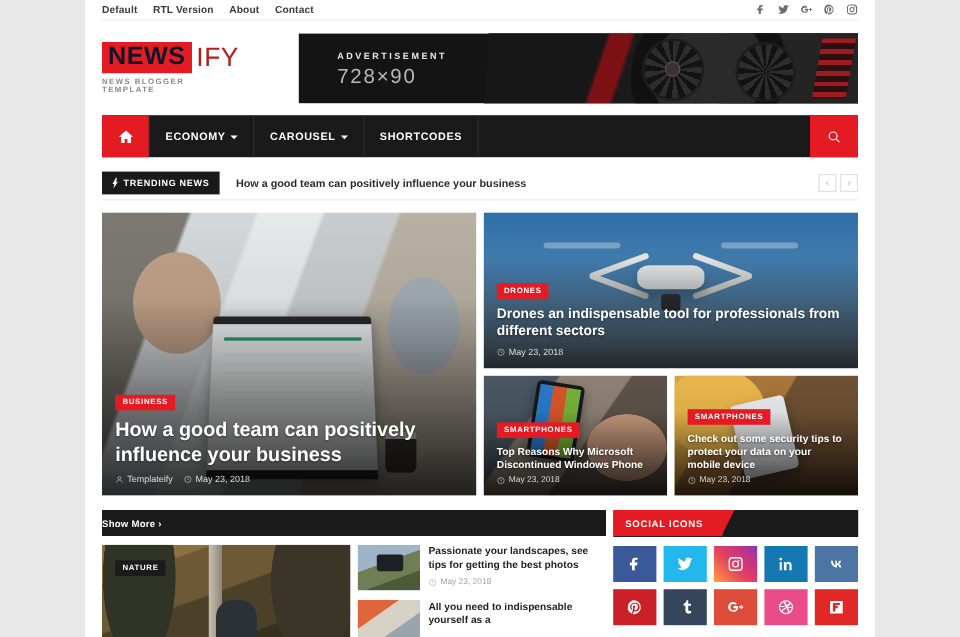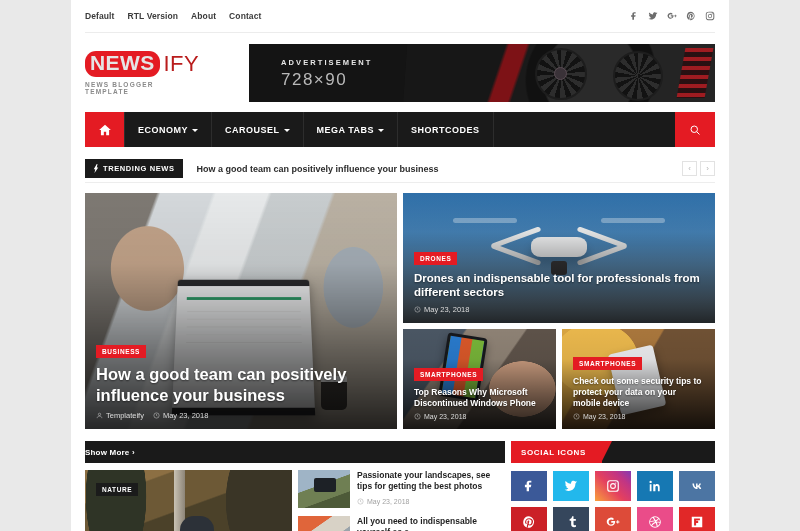--- a/index.html
+++ b/index.html
@@ -18,21 +18,21 @@
     position: absolute;
     left: 71px; top: 0;
     width: 658px;
     min-height: 531px;
     background: #ffffff;
   }
   .inner { width: 630px; margin: 0 auto; }
 
   
   .topbar {
-    height: 33px;
+    height: 17px;
     display: flex; align-items: center;
     justify-content: space-between;
     border-bottom: 1px solid #ececec;
   }
   .topnav { display: flex; align-items: center; gap: 13px; }
   .topnav a {
     font-size: 8.5px; color: #3b3b3b;
     text-decoration: none; font-weight: 700;
     letter-spacing: .1px;
   }
@@ -41,27 +41,26 @@
 
   
   .header {
     display: flex; align-items: center;
     justify-content: space-between;
     padding: 11px 0 10px 0;
   }
   .logo { width: 115px; }
   .logo-line { display: flex; align-items: stretch; }
   .logo-news {
-    background: #e41b23; color: #e5e5e5;
+    background: #e41b23; color: #0f172a;
     font-size: 21px; font-weight: 800;
     letter-spacing: .4px;
     padding: 1px 5px 2px 5px;
     line-height: 1.05;
     font-family: "Liberation Sans", sans-serif;
-    border-radius: 11px;
   }
   .logo-ify {
     color: #b91c1c;
     font-size: 22px; font-weight: 400;
     letter-spacing: .4px;
     padding: 1px 0 2px 4px;
     line-height: 1.05;
   }
   .logo-tag {
     font-size: 6.5px; color: #8a8a8a;
@@ -476,24 +475,20 @@
      <div class="nav-items">
        <a class="nav-item" href="#">
          <span>ECONOMY</span>
          <i class="caret"></i>
        </a>
        <a class="nav-item" href="#">
          <span>CAROUSEL</span>
          <i class="caret"></i>
        </a>
        <a class="nav-item" href="#">
-         <span>MEGA TABS</span>
-         <i class="caret"></i>
-       </a>
-       <a class="nav-item" href="#">
          <span>SHORTCODES</span>
        </a>
      </div>
      <div class="nav-search">
        <svg viewBox="0 0 24 24">
               <circle cx="10.5" cy="10.5" r="6.5"></circle>
               <line x1="15.5" y1="15.5" x2="21" y2="21"></line>
             </svg>
      </div>
    </div>

